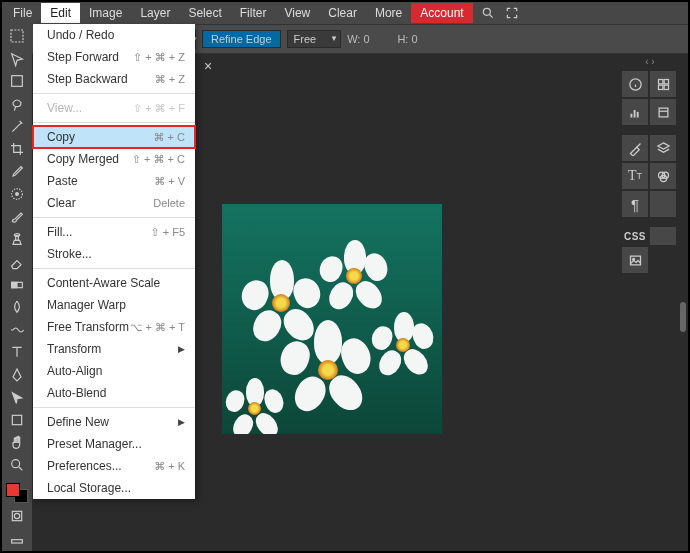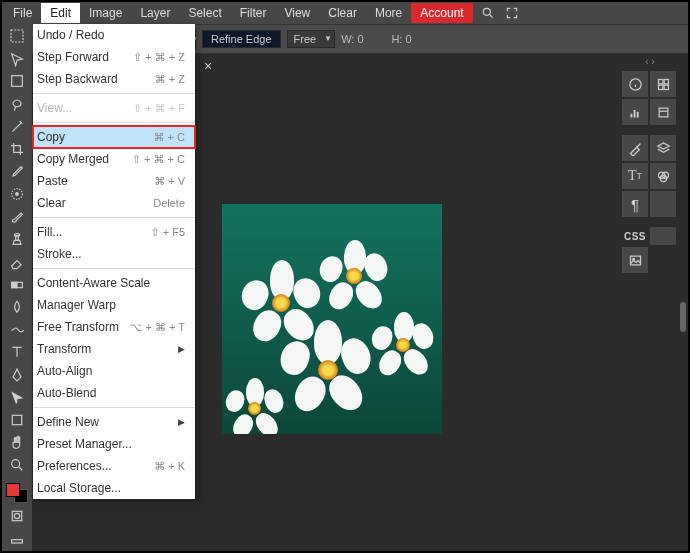--- a/index.html
+++ b/index.html
@@ -4,42 +4,42 @@
 <style>
 * { margin: 0; padding: 0; box-sizing: border-box; font-family: -apple-system, "Segoe UI", Arial, sans-serif; user-select: none; }
 body { background: #474747; width: 690px; height: 553px; overflow: hidden; position: relative; border: 2px solid #000; }
 .menubar { height: 22px; background: #474747; display: flex; align-items: center; padding-left: 2px; font-size: 12px; color: #ddd; }
 .menubar .menu-item { padding: 3px 9px; cursor: pointer; }
 .menubar .menu-item.active { background: #fff; color: #222; }
 .menubar .account { background: #d9292e; color: #fff; }
 .menubar .tool-icn { margin-left: 6px; color: #ccc; display: inline-flex; align-items: center; justify-content: center; width: 18px; height: 18px; }
 .optbar { height: 30px; background: #4a4a4a; border-top: 1px solid #333; border-bottom: 1px solid #333; display: flex; align-items: center; padding-left: 4px; gap: 6px; color: #bbb; font-size: 11px; }
 .optbar .swatch { width: 18px; height: 18px; border: 1px solid #222; background: #474747; }
-.optbar .dd { background: #3a3a3a; border: 1px solid #2a2a2a; padding: 2px 18px 2px 6px; color: #ccc; position: relative; }
+.optbar .dd { background: #3a3a3a; border: 1px solid #2a2a2a; padding: 2px 24px 2px 6px; color: #ccc; position: relative; }
 .optbar .dd::after { content: "▾"; position: absolute; right: 4px; top: 2px; font-size: 9px; }
-.optbar .btn { background: #0f172a; border: 1px solid #2a2a2a; padding: 2px 8px; color: #ccc; }
+.optbar .btn { background: #0369a1; border: 1px solid #2a2a2a; padding: 2px 8px; color: #ccc; }
 .optbar .field { display: flex; align-items: center; gap: 3px; }
 .optbar .field input { width: 28px; background: transparent; border: none; color: #bbb; font-size: 11px; }
 .toolbar { position: absolute; left: 0; top: 22px; width: 30px; bottom: 0; background: #474747; display: flex; flex-direction: column; align-items: center; padding-top: 2px; gap: 2px; }
 .toolbar .tool { width: 24px; height: 22px; display: flex; align-items: center; justify-content: center; color: #ccc; cursor: pointer; }
 .toolbar .tool svg { width: 16px; height: 16px; }
 .toolbar .colors { margin-top: 4px; position: relative; width: 24px; height: 24px; }
 .toolbar .fg { position: absolute; width: 14px; height: 14px; background: #e63935; border: 1px solid #000; left: 1px; top: 1px; }
 .toolbar .bg { position: absolute; width: 14px; height: 14px; background: #000; border: 1px solid #555; right: 1px; bottom: 1px; }
 .canvas-area { position: absolute; left: 30px; top: 52px; right: 0; bottom: 0; background: #2b2b2b; }
 .canvas { position: absolute; left: 190px; top: 150px; width: 220px; height: 230px; background: linear-gradient(180deg, #147360 0%, #0f5949 60%, #0c4638 100%); overflow: hidden; }
 .canvas::before { content: ""; position: absolute; inset: -1px; border: 1px dashed #ddd; pointer-events: none; }
 .petal { position: absolute; background: #f3f6f4; border-radius: 60% 60% 55% 55%; }
 .center { position: absolute; background: radial-gradient(circle, #f5d94a 35%, #d98a1e 65%, #7a4a12 100%); border-radius: 50%; }
 .rightpanel { position: absolute; right: 10px; top: 54px; width: 56px; display: flex; flex-wrap: wrap; gap: 2px; }
 .rightpanel .pbtn { width: 26px; height: 26px; background: #474747; display: flex; align-items: center; justify-content: center; color: #ccc; font-size: 13px; cursor: pointer; }
 .rightpanel .sep { width: 56px; height: 6px; }
 .rightpanel .css-btn { width: 26px; height: 18px; font-size: 10px; font-weight: bold; letter-spacing: 0.5px; display: flex; align-items: center; justify-content: center; color: #ccc; }
 .dropdown { position: absolute; left: 31px; top: 22px; width: 162px; background: #fff; color: #333; font-size: 12px; box-shadow: 2px 2px 6px rgba(0,0,0,.4); }
-.dropdown .dmi { display: flex; justify-content: space-between; align-items: center; padding: 4px 10px 4px 4px; cursor: pointer; position: relative; }
+.dropdown .dmi { display: flex; justify-content: space-between; align-items: center; padding: 4px 10px 4px 14px; cursor: pointer; position: relative; }
 .dropdown .dmi.disabled { color: #b5b5b5; }
 .dropdown .dmi .sc { color: #888; font-size: 11px; }
 .dropdown .dmi.disabled .sc { color: #c8c8c8; }
 .dropdown .sep { height: 1px; background: #ddd; margin: 3px 0; }
 .dropdown .dmi.hl { background: #bfe4f9; }
 .dropdown .dmi.hl-box { outline: 2px solid #e22; outline-offset: -1px; text-align: right; }
 .dropdown .arrow { font-size: 9px; color: #444; }
 .slider-handle { position: absolute; right: 2px; top: 300px; width: 6px; height: 30px; background: #666; border-radius: 3px; }
 </style>
 </head>

